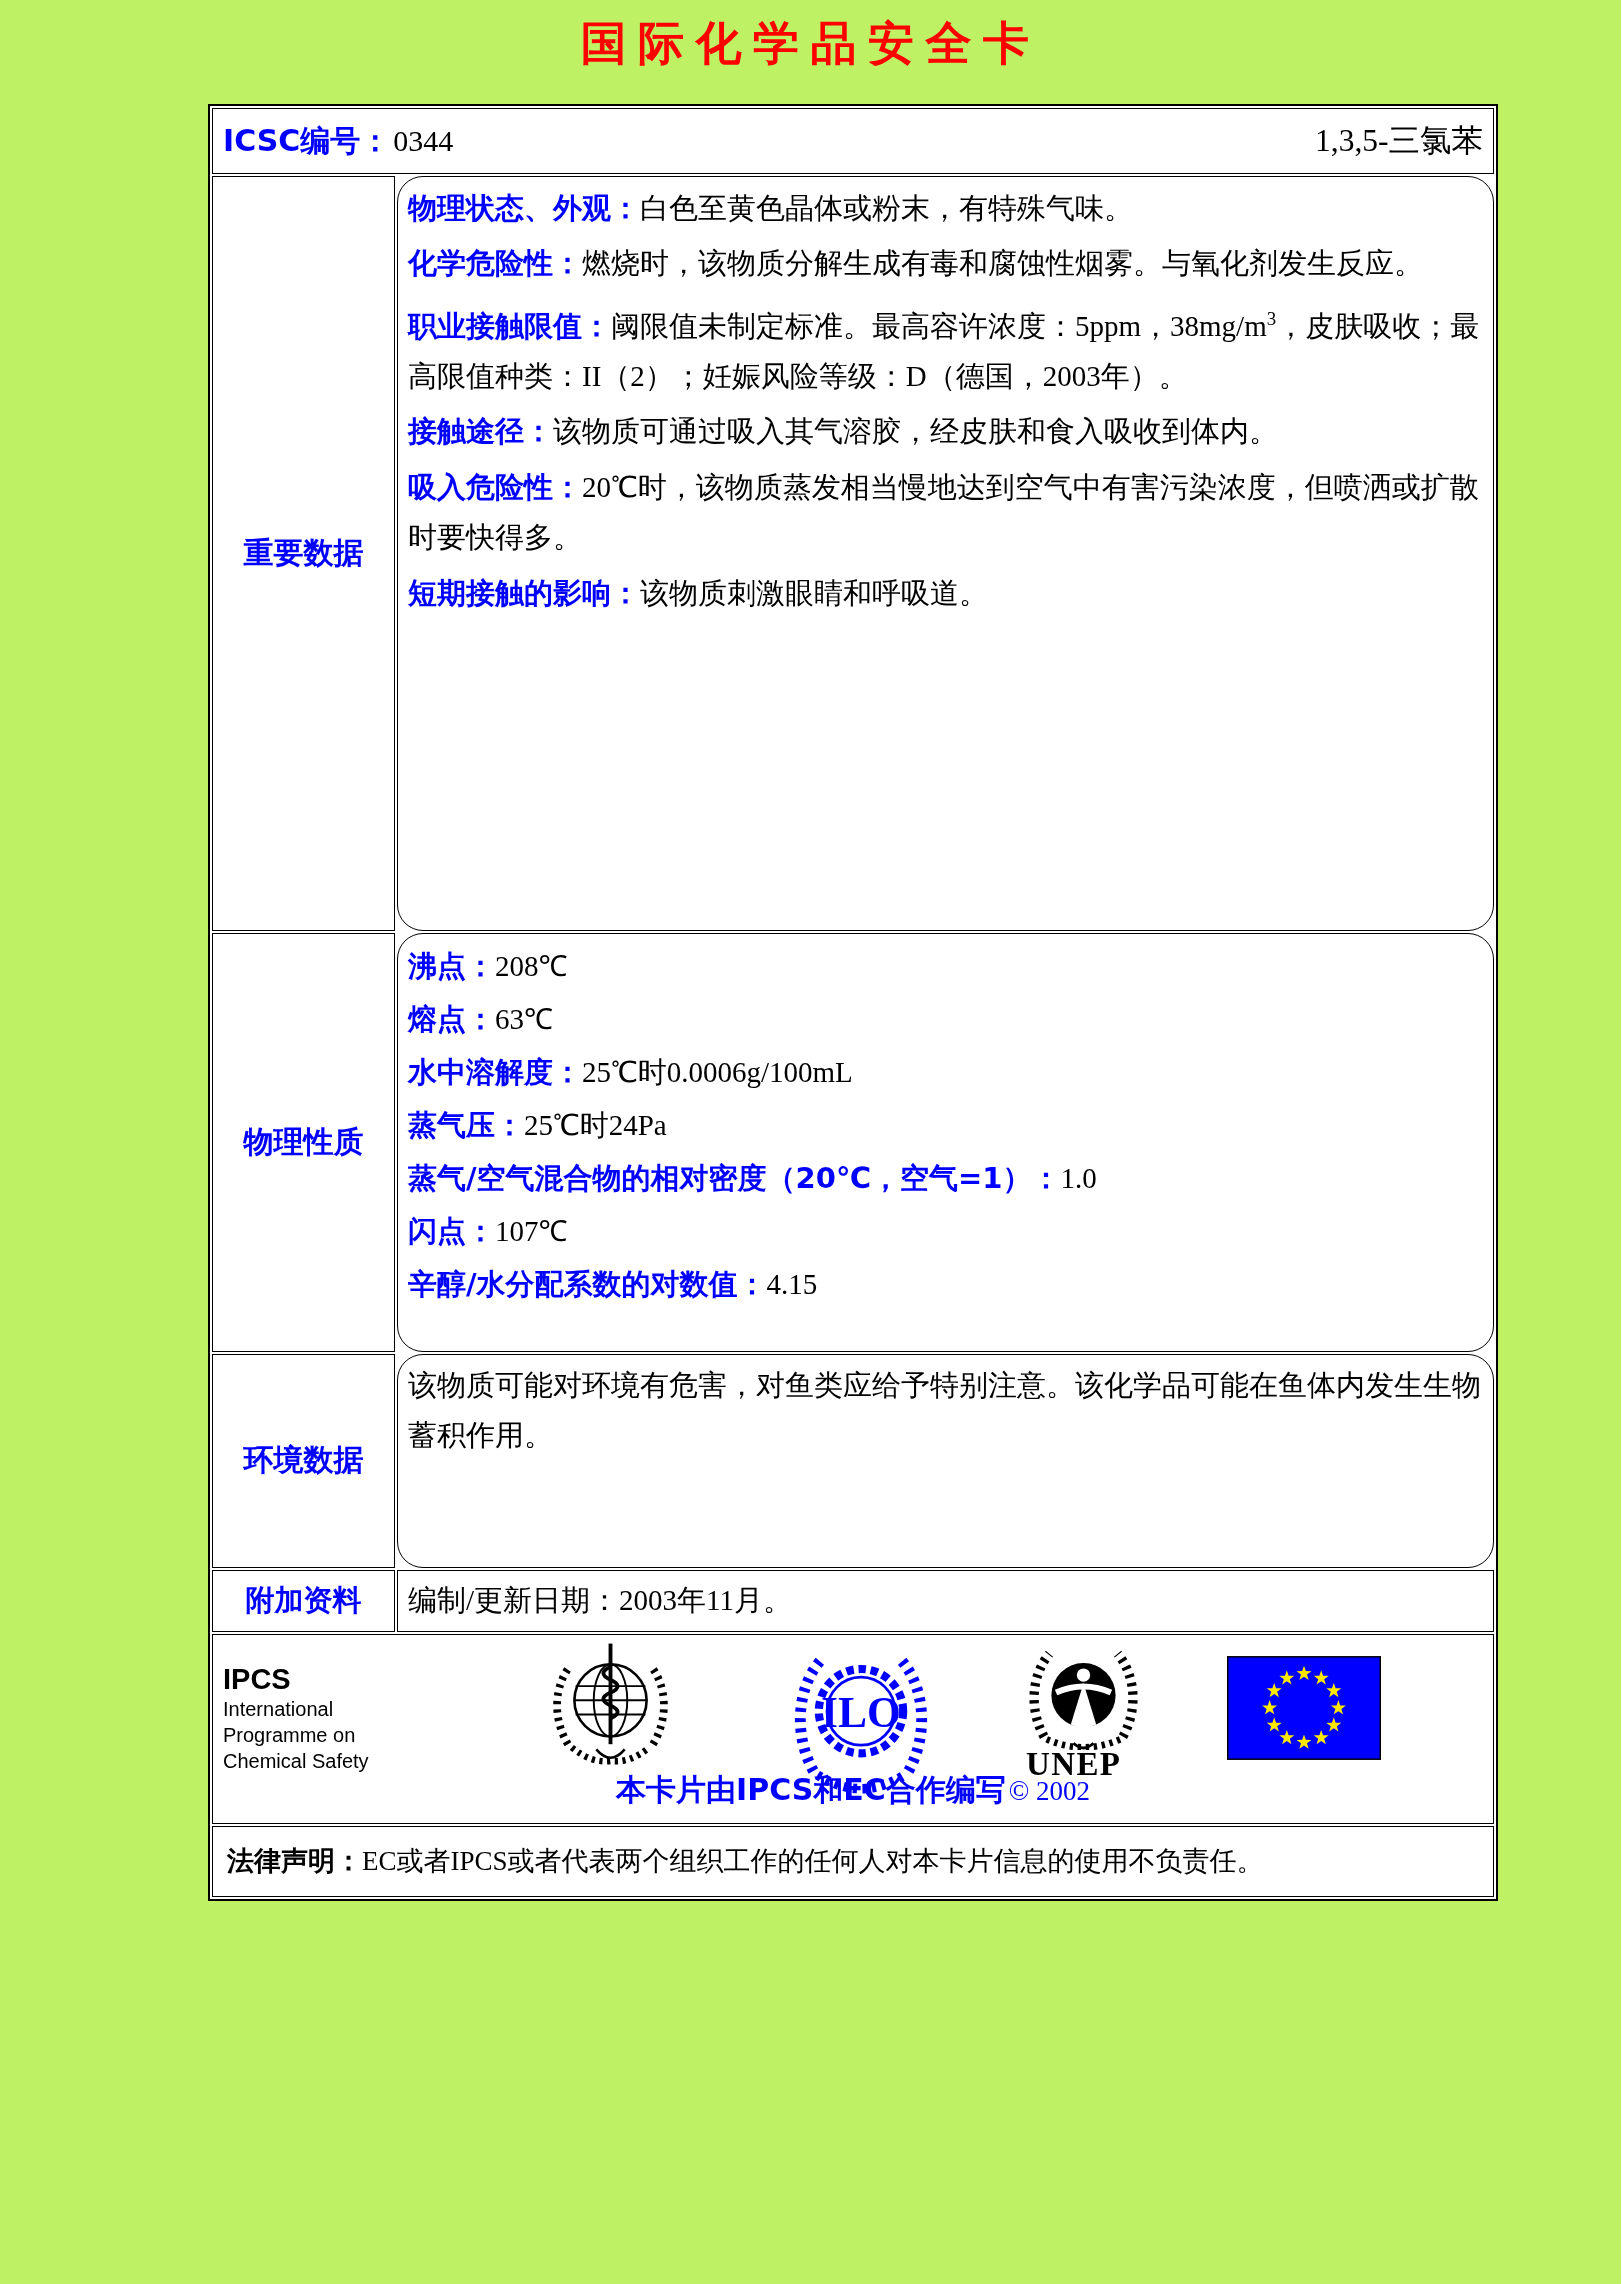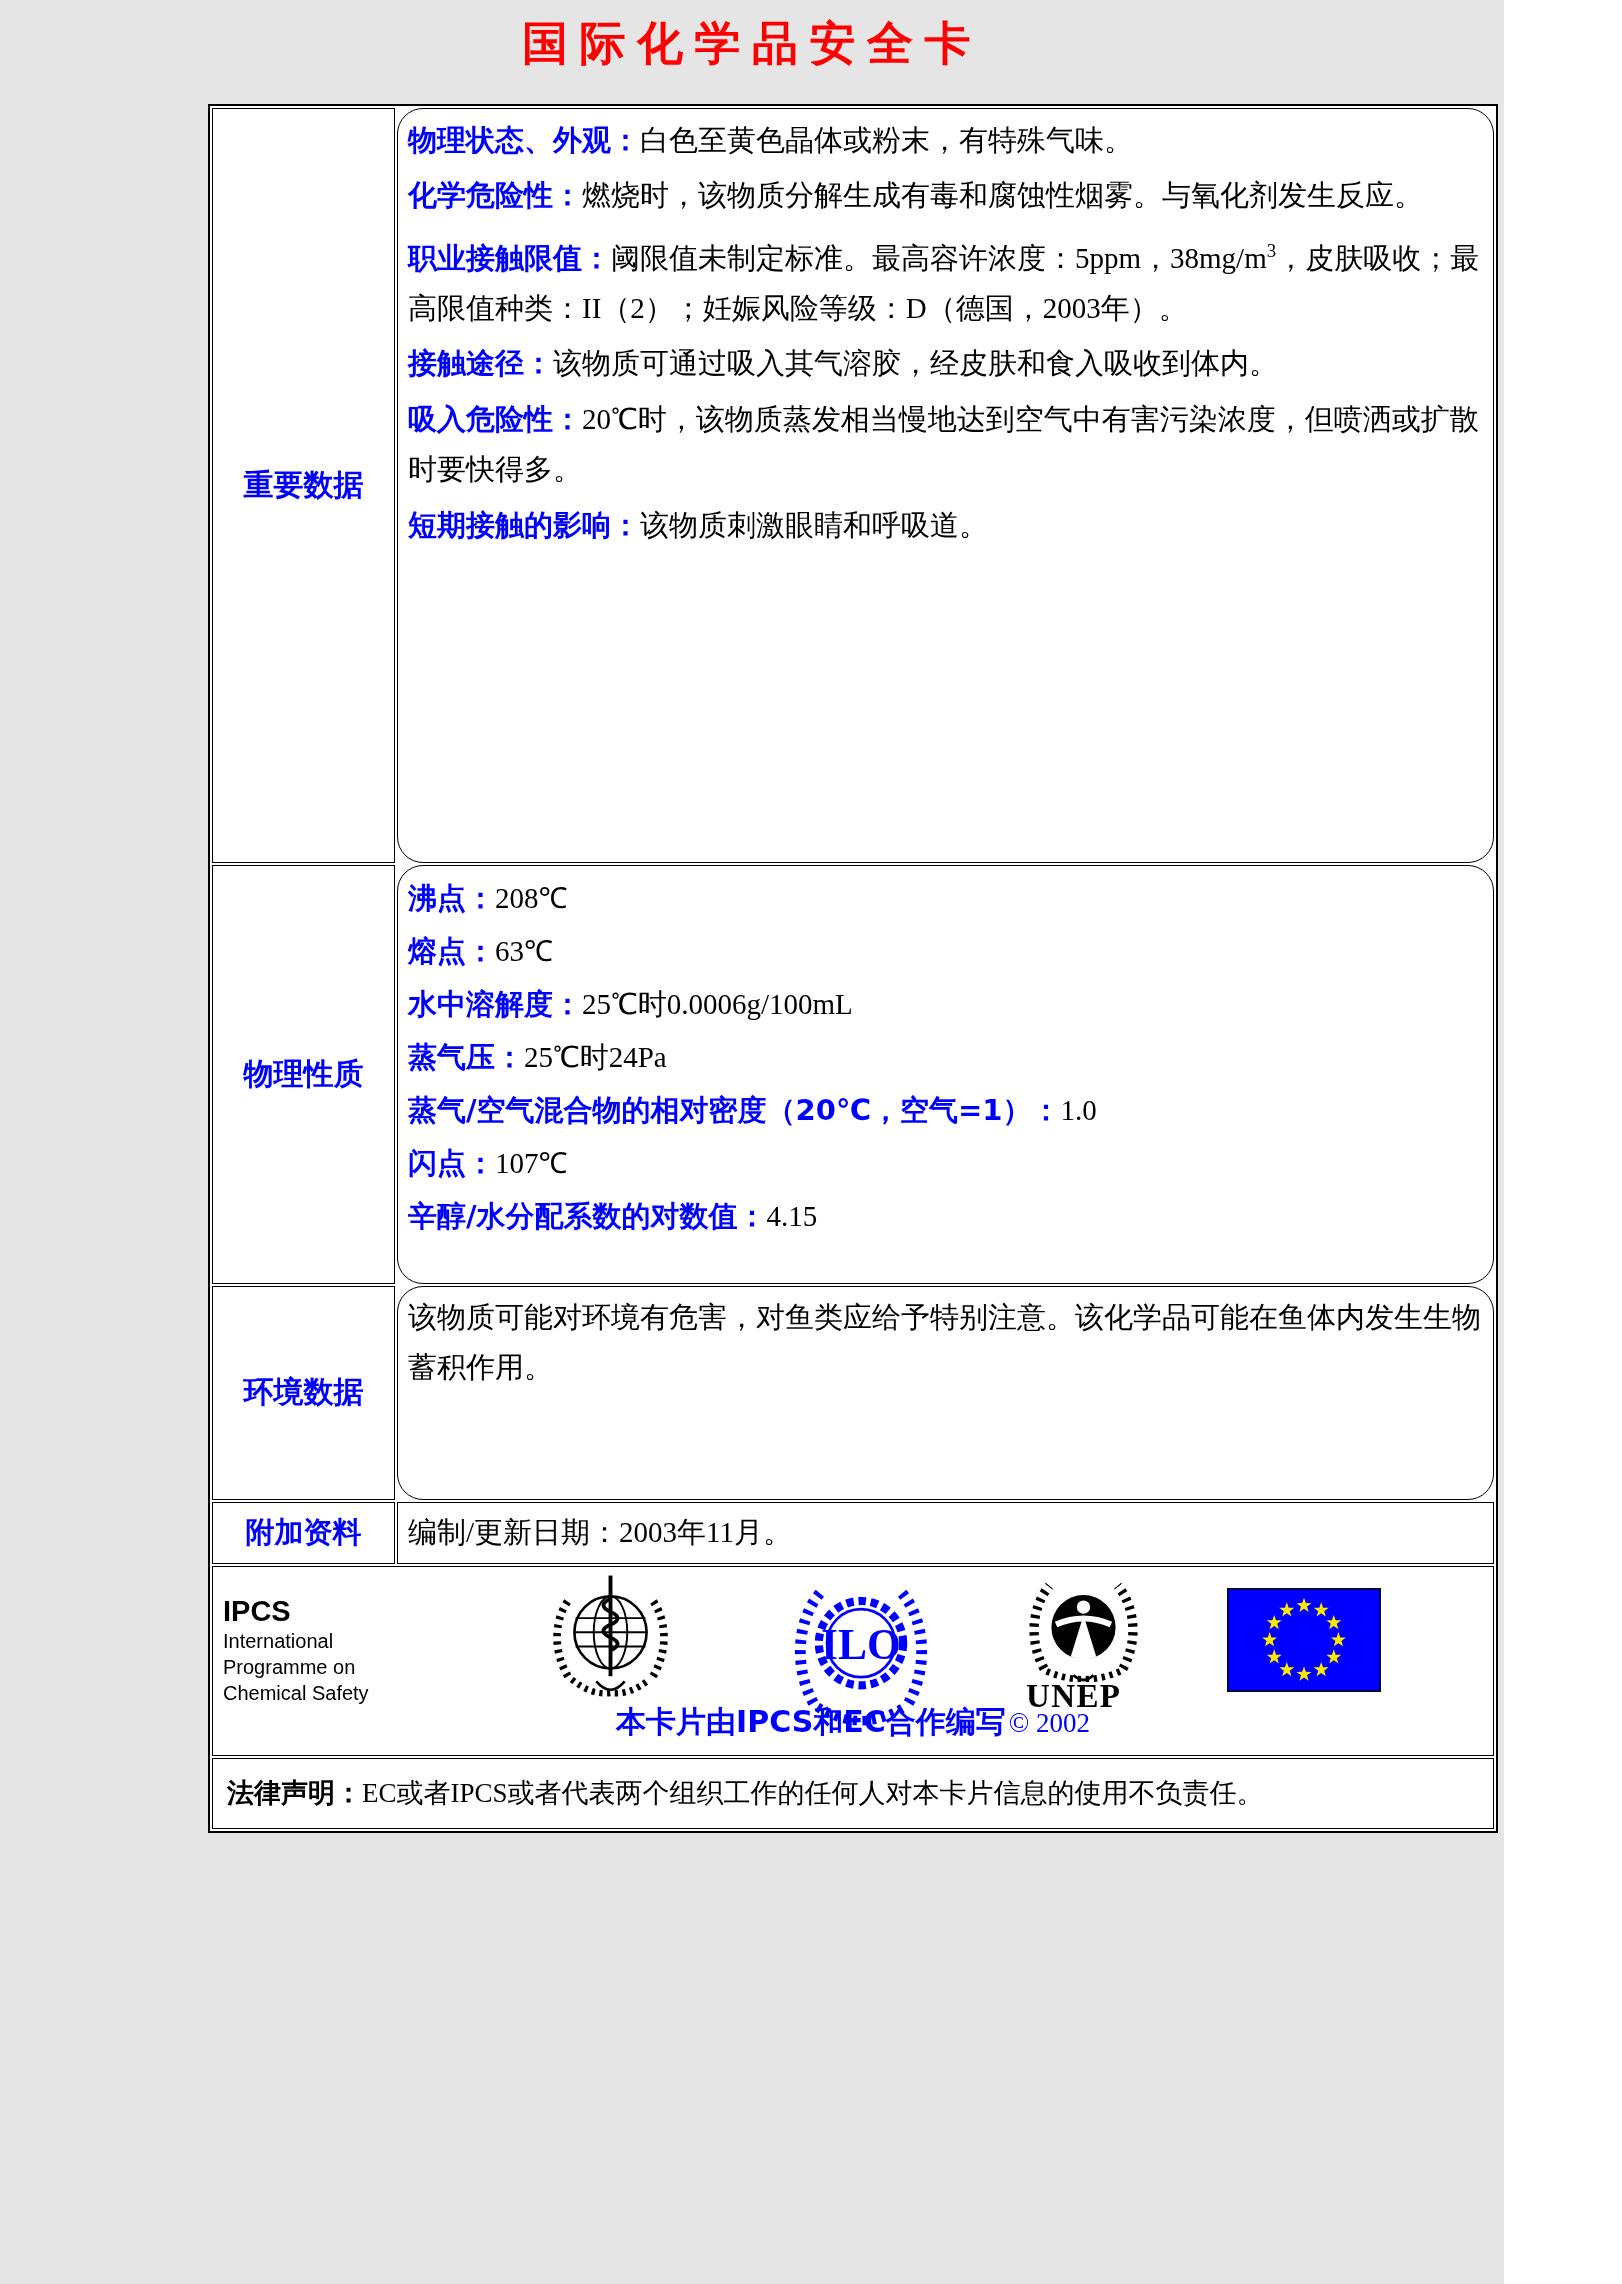--- a/index.html
+++ b/index.html
@@ -1,16 +1,16 @@
 <!DOCTYPE html>
 <html style="font-size:11.5px"><head>
 <meta charset="utf-8">
 <style>
   html,body{margin:0;padding:0;background:#fff;}
-  .page{position:relative;width:1504px;height:2284px;background:#e5e5e5;overflow:hidden;
+  .page{position:relative;width:1621px;height:2284px;background:#bef264;overflow:hidden;
         font-family:"Liberation Serif",serif;color:#000;}
   .page-title{position:absolute;top:13px;left:0;width:100%;text-align:center;
         color:#ff0000;font-size:46px;font-weight:bold;letter-spacing:11.5px;
         font-family:"DejaVu Sans",sans-serif;}
   table.card{position:absolute;left:208px;top:104px;width:1290px;
         border:2.1px solid #000;border-collapse:separate;border-spacing:2.9px;background:#fff;}
   td{border:1.4px solid #000;vertical-align:top;background:#fff;}
   td.lbl{width:179px;text-align:center;vertical-align:middle;color:#0000ff;
         font-family:Liberation Serif, serif;font-weight:bold;font-size:30px;}
   td.content{padding:5.7px 10px;font-size:29px;line-height:50px;border-radius:26px;}
@@ -47,20 +47,31 @@
 </head>
 <body>
 
 <div class="page">
 
   <div class="page-title">国际化学品安全卡</div>
 
   <table class="card">
 
     <tbody>
+        <tr>
+      <td class="header-cell" colspan="2">
+        <div class="hdr-flex">
+          <span class="hdr-left">
+            <span class="k">ICSC编号：</span>
+            <span class="icsc-num">0344</span>
+          </span>
+          <span class="chem-name">1,3,5-三氯苯</span>
+        </div>
+      </td>
+    </tr>
 
     <tr>
       <td class="lbl">重要数据</td>
       <td class="content" style="height:742px;">
         <div class="item">
           <span class="k">物理状态、外观：</span><span class="v">白色至黄色晶体或粉末，有特殊气味。</span>
         </div>
         <div class="item">
           <span class="k">化学危险性：</span><span class="v">燃烧时，该物质分解生成有毒和腐蚀性烟雾。与氧化剂发生反应。</span>
         </div>

